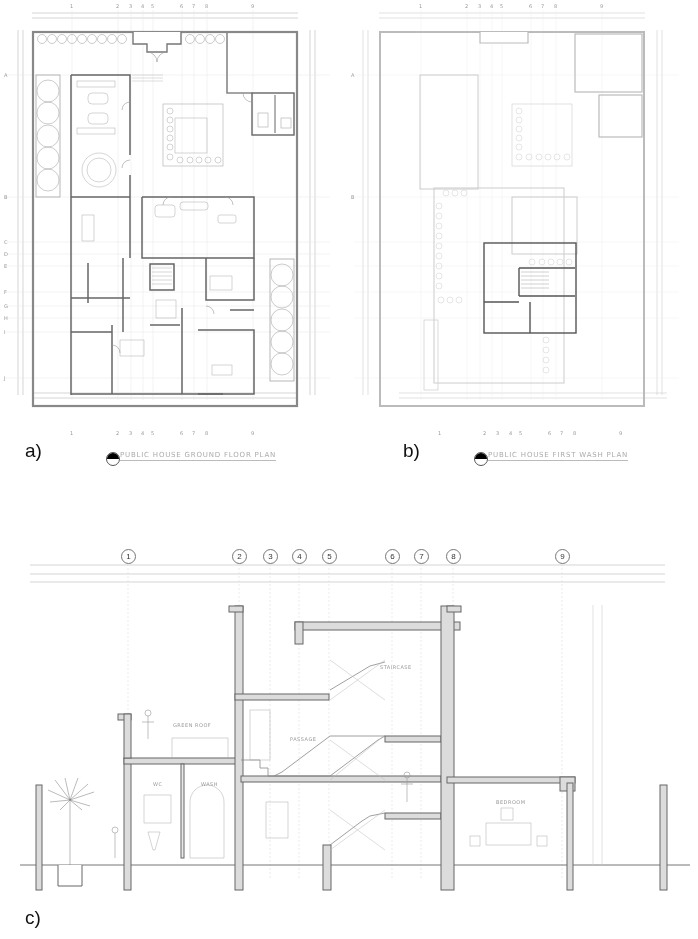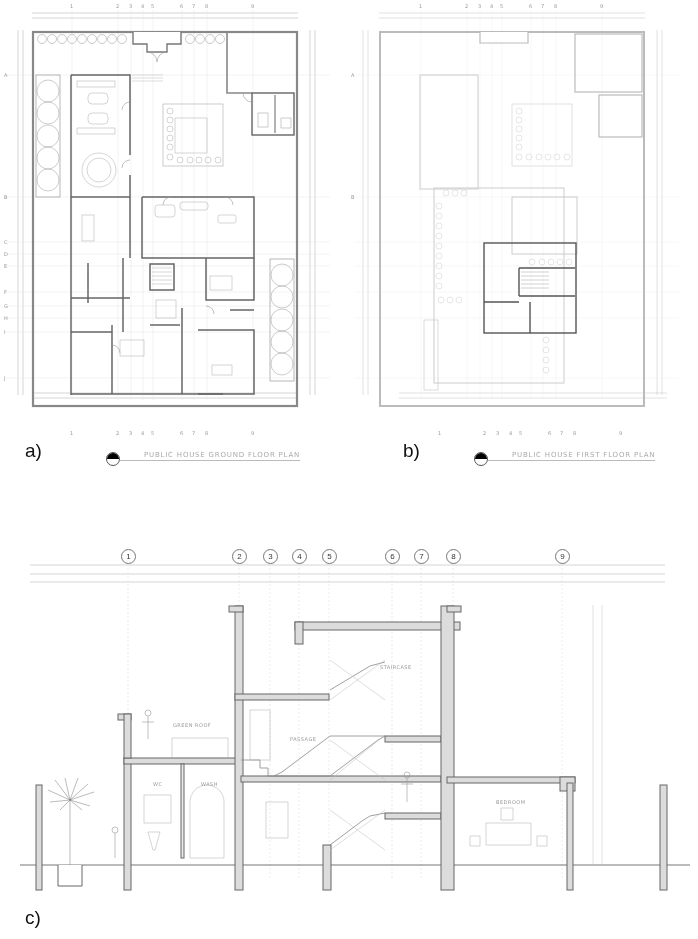--- a/index.html
+++ b/index.html
@@ -1,20 +1,20 @@
 <!DOCTYPE html>
 <html><head>
 <meta charset="utf-8">
 <style>
   html, body { margin:0; padding:0; background:#ffffff; }
   body { width:698px; height:939px; position:relative; overflow:hidden; font-family:"Liberation Sans", sans-serif; }
   .panel { position:absolute; }
   svg { position:absolute; left:0; top:0; }
   .panel-label { position:absolute; font-size:19px; color:#111; font-family:"Liberation Sans", sans-serif; }
-  .plan-title { position:absolute; font-size:7px; color:#aaa; letter-spacing:0.8px; font-family:"DejaVu Sans", sans-serif; border-bottom:1px solid #bbb; padding-bottom:1px; white-space:nowrap;padding-left:24px; }
+  .plan-title { position:absolute; font-size:7px; color:#aaa; letter-spacing:0.8px; font-family:"DejaVu Sans", sans-serif; border-bottom:1px solid #bbb; padding-bottom:1px; white-space:nowrap; }
   .north-marker { position:absolute; width:12px; height:12px; border-radius:50%; border:1px solid #555; overflow:hidden; }
   .north-marker::before { content:""; position:absolute; left:0; top:0; width:12px; height:6px; background:#000; }
   .room-label { position:absolute; font-size:5px; color:#999; letter-spacing:0.5px; font-family:"DejaVu Sans", sans-serif; white-space:nowrap; }
   .axis-bubble { position:absolute; width:13px; height:13px; border:1px solid #777; border-radius:50%; font-size:8px; color:#333; text-align:center; line-height:13px; background:#fff; font-family:"Liberation Sans", sans-serif; }
   .axis-small { position:absolute; font-size:5px; color:#999; font-family:"DejaVu Sans", sans-serif; }
 </style>
 </head>
 <body>
 
 <div class="panel" style="left:0;top:0;width:349px;height:470px;">
@@ -322,21 +322,21 @@
   <span class="axis-small" style="left:170px;top:430px;">5</span>
   <span class="axis-small" style="left:199px;top:430px;">6</span>
   <span class="axis-small" style="left:211px;top:430px;">7</span>
   <span class="axis-small" style="left:224px;top:430px;">8</span>
   <span class="axis-small" style="left:270px;top:430px;">9</span>
   <span class="axis-small" style="left:2px;top:72px;">A</span>
   <span class="axis-small" style="left:2px;top:194px;">B</span>
 
   <span class="panel-label" style="left:54px;top:440px;">b)</span>
   <div class="north-marker" style="left:125px;top:452px;"></div>
-  <span class="plan-title" style="left:139px;top:451px;">PUBLIC HOUSE FIRST FLOOR PLAN</span>
+  <span class="plan-title" style="left:139px;top:451px;">PUBLIC HOUSE FIRST WASH PLAN</span>
 </div>
 
 <div class="panel" style="left:0;top:540px;width:698px;height:399px;">
   <svg width="698" height="399">
 
     <g stroke="#bbb" stroke-width="0.6">
       <line x1="30" y1="25" x2="665" y2="25"></line>
       <line x1="30" y1="34" x2="665" y2="34"></line>
       <line x1="30" y1="42" x2="665" y2="42"></line>
     </g>

